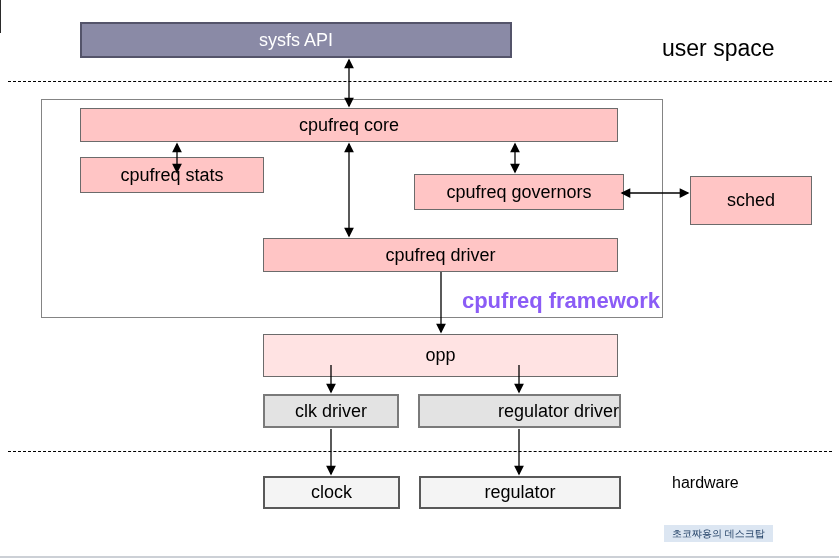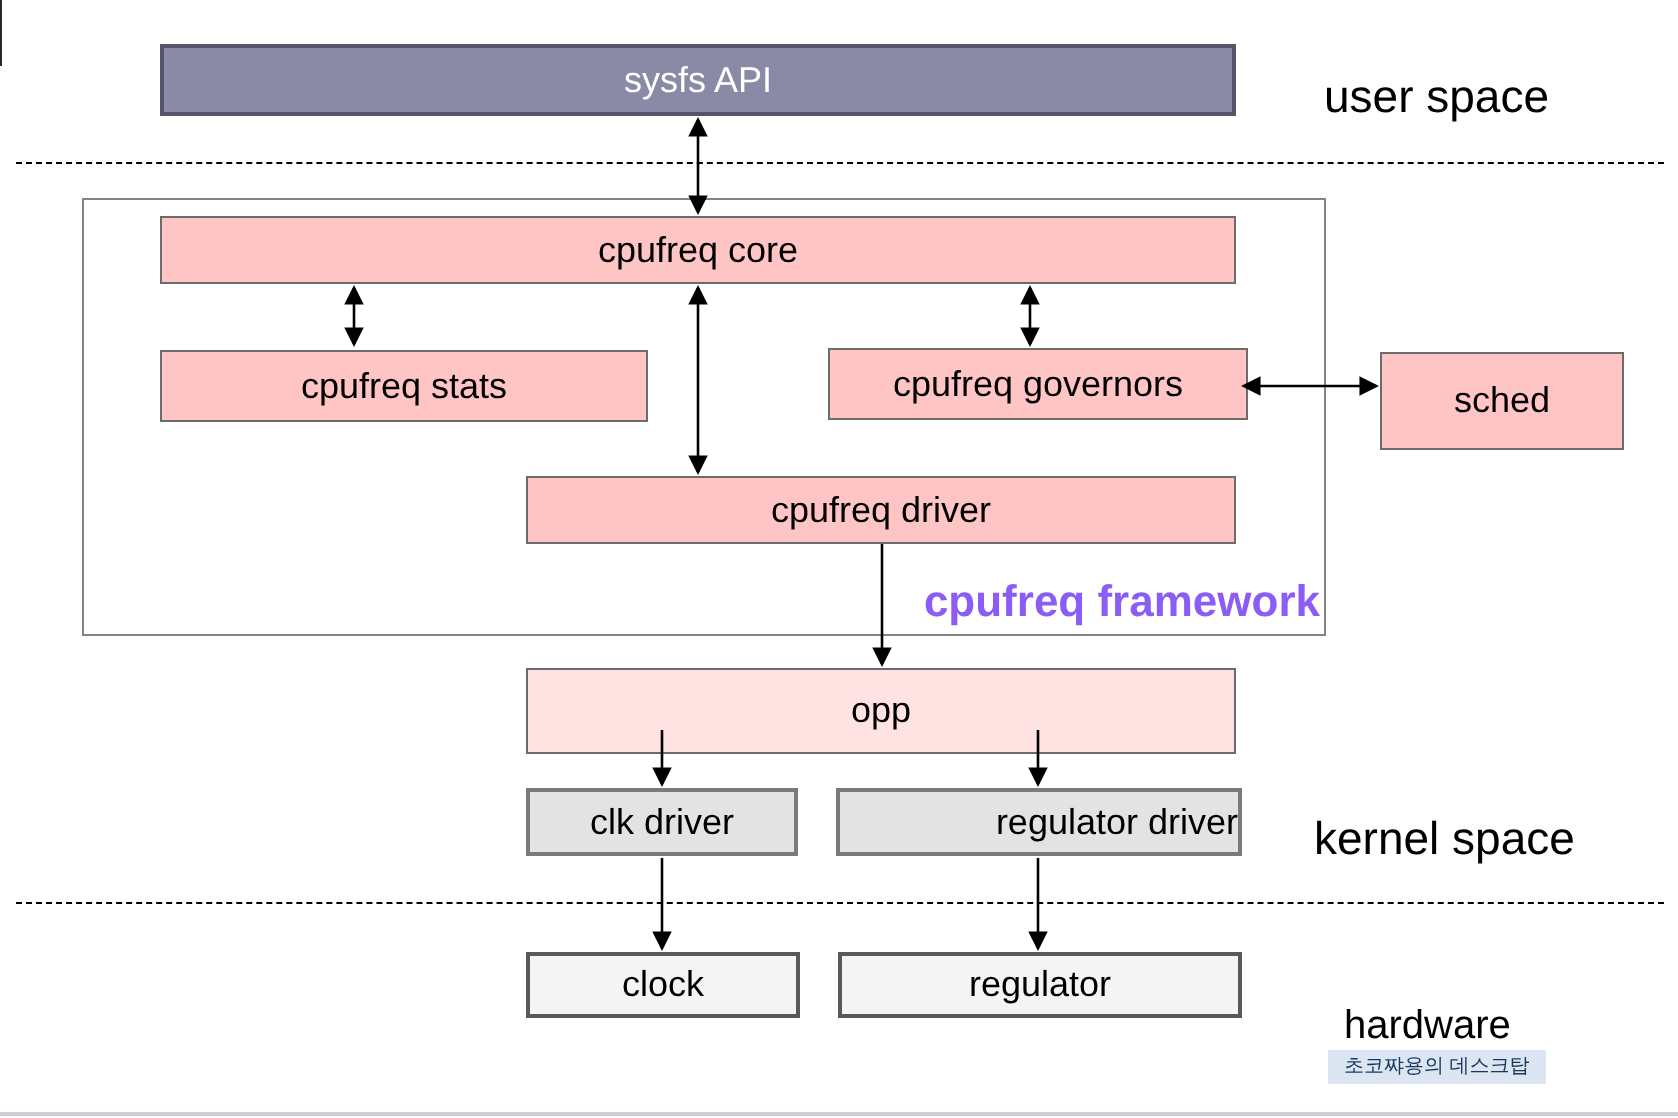--- a/index.html
+++ b/index.html
@@ -16,38 +16,38 @@
     font-size:18px;color:#000;
     box-sizing:border-box;
     white-space:nowrap;
   }
   .pink      {background:var(--node-pink,#ffc5c5);border:1.5px solid #6b6b6b;}
   .pinklight {background:var(--node-pink-light,#ffe3e3);border:1.5px solid #6b6b6b;}
   .purple    {background:var(--node-purple,#8a8aa6);border:2px solid #54546a;color:#fff;}
   .gray      {background:var(--node-gray,#e3e3e3);border:2px solid #7a7a7a;}
   .graylight {background:var(--node-gray-light,#f4f4f4);border:2px solid #595959;}
 
-  #sysfs-api        {left:80px; top:22px;  width:538px;height:36px;}
+  #sysfs-api        {left:80px; top:22px;  width:432px;height:36px;}
   #framework-box    {position:absolute;left:41px;top:99px;width:622px;height:219px;
                      border:1.5px solid var(--frame-border,#848484);box-sizing:border-box;background:transparent;}
   #cpufreq-core     {left:80px; top:108px; width:538px;height:34px;}
-  #cpufreq-stats    {left:80px; top:175px; width:244px;height:36px;text-align:right;}
+  #cpufreq-stats    {left:80px; top:157px; width:184px;height:36px;text-align:right;}
   #cpufreq-governors{left:414px;top:174px; width:210px;height:36px;}
   #sched            {left:690px;top:176px; width:122px;height:49px;}
   #cpufreq-driver   {left:263px;top:238px; width:355px;height:34px;text-align:right;}
   #opp              {left:263px;top:334px; width:355px;height:43px;font-size:18px;}
   #clk-driver       {left:263px;top:394px; width:136px;height:34px;}
   #regulator-driver {left:418px;top:394px; width:203px;height:34px;justify-content:flex-end;}
   #clock            {left:263px;top:476px; width:137px;height:33px;}
   #regulator        {left:419px;top:476px; width:202px;height:33px;}
 
   .region-label{position:absolute;font-size:23px;color:#000;white-space:nowrap;}
   #label-user-space  {left:662px;top:35px;}
   #label-kernel-space{left:657px;top:406px;}
-  #label-hardware    {left:672px;top:474px;font-size:20px;margin-top:28px;}
+  #label-hardware    {left:672px;top:474px;font-size:16px;}
 
   #framework-label{
     position:absolute;left:440px;top:288px;width:220px;
     text-align:right;font-size:22px;font-weight:bold;color:#8b5cf6;white-space:nowrap;
   }
 
   .dashline{position:absolute;left:8px;width:824px;height:0;border-top:1px dashed #000;}
   #dash-user-kernel{top:81px;}
   #dash-kernel-hw  {top:451px;}
 
@@ -99,21 +99,20 @@
 
   <div id="opp" class="node pinklight">
       <span>opp</span>
     </div>
   <div id="clk-driver" class="node gray">
       <span>clk driver</span>
     </div>
   <div id="regulator-driver" class="node gray">
       <span>regulator driver</span>
     </div>
-  <div id="label-kernel-space" class="region-label">kernel space</div>
 
   <div id="dash-kernel-hw" class="dashline"></div>
 
   <div id="clock" class="node graylight">
       <span>clock</span>
     </div>
   <div id="regulator" class="node graylight">
       <span>regulator</span>
     </div>
   <div id="label-hardware" class="region-label">hardware</div>

